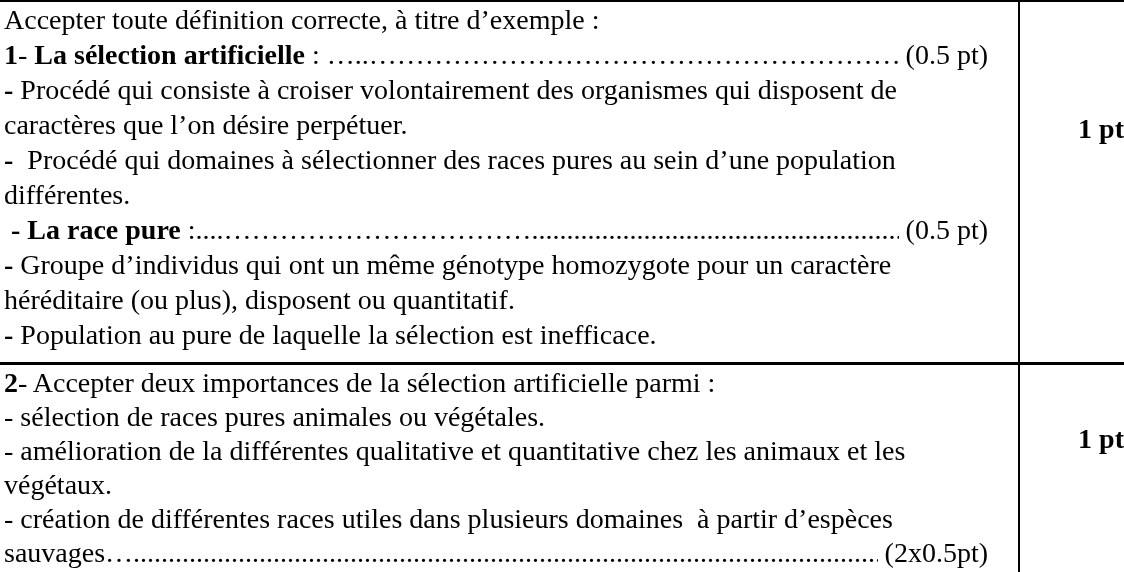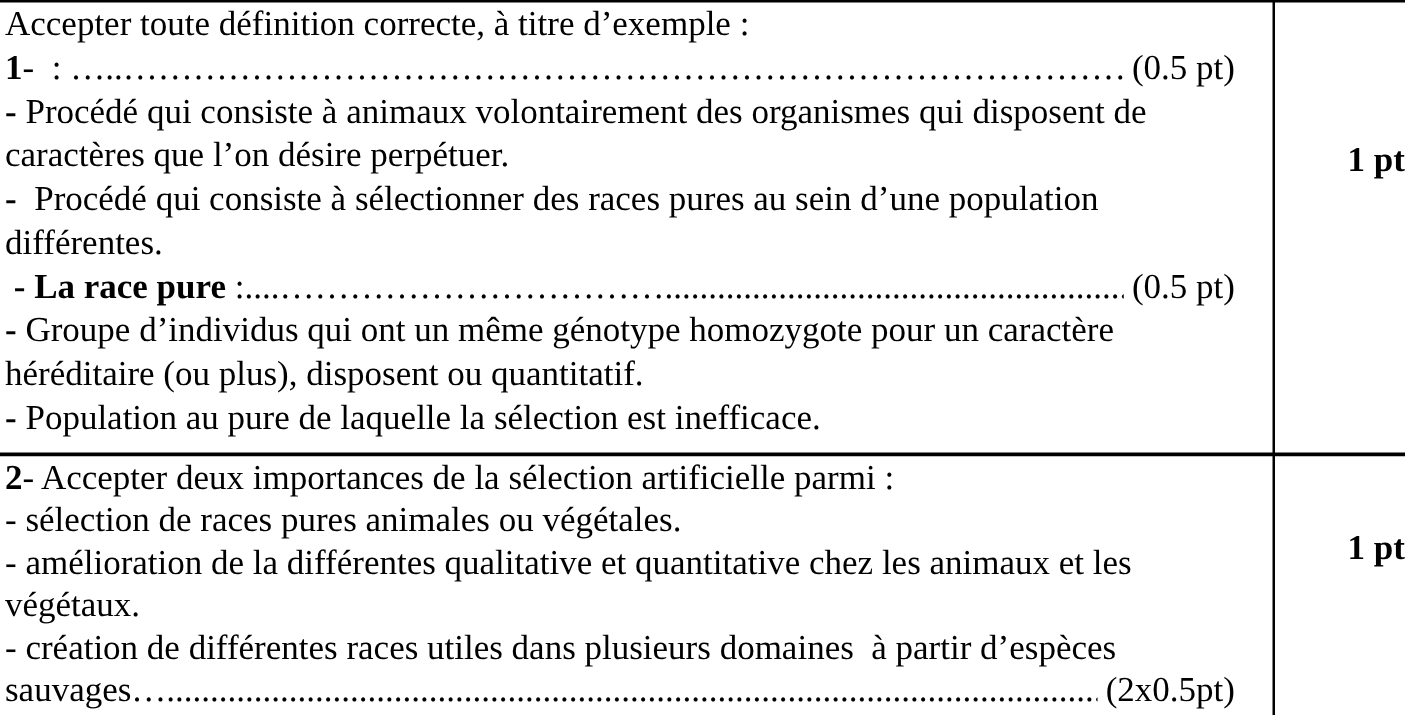--- a/index.html
+++ b/index.html
@@ -36,24 +36,24 @@
 </head>
 <body>
 
 <div class="page">
   <div class="top-border"></div>
   <div class="row-divider"></div>
   <div class="col-divider"></div>
 
   <div class="text-col" id="row0-text">
       <div class="text-line"><span>Accepter toute définition correcte, à titre d’exemple :</span></div>
-      <div class="text-line has-leader"><span class="b">1</span><span>- </span><span> : </span><span class="leader">…..………………………………………………………………………………………...….</span><span> (0.5 pt)</span></div>
-      <div class="text-line"><span class="b">-</span><span> Procédé qui consiste à animaux volontairement des organismes qui disposent de</span></div>
+      <div class="text-line has-leader"><span class="b">1</span><span>- </span><span class="b">La sélection artificielle</span><span> : </span><span class="leader">…..………………………………………………………………………………………...….</span><span> (0.5 pt)</span></div>
+      <div class="text-line"><span class="b">-</span><span> Procédé qui consiste à croiser volontairement des organismes qui disposent de</span></div>
       <div class="text-line"><span>caractères que l’on désire perpétuer.</span></div>
-      <div class="text-line"><span class="b">-</span><span>  Procédé qui consiste à sélectionner des races pures au sein d’une population</span></div>
+      <div class="text-line"><span class="b">-</span><span>  Procédé qui domaines à sélectionner des races pures au sein d’une population</span></div>
       <div class="text-line"><span>différentes.</span></div>
       <div class="text-line has-leader"><span> </span><span class="b">- La race pure</span><span> :</span><span class="leader">....…………………………….....................................................................………………….</span><span> (0.5 pt)</span></div>
       <div class="text-line"><span class="b">-</span><span> Groupe d’individus qui ont un même génotype homozygote pour un caractère</span></div>
       <div class="text-line"><span>héréditaire (ou plus), disposent ou quantitatif.</span></div>
       <div class="text-line"><span class="b">-</span><span> Population au pure de laquelle la sélection est inefficace.</span></div>
     </div>
   <div class="text-col" id="row1-text">
       <div class="text-line"><span class="b">2</span><span>- Accepter deux importances de la sélection artificielle parmi :</span></div>
       <div class="text-line"><span>- sélection de races pures animales ou végétales.</span></div>
       <div class="text-line"><span>- amélioration de la différentes qualitative et quantitative chez les animaux et les</span></div>

